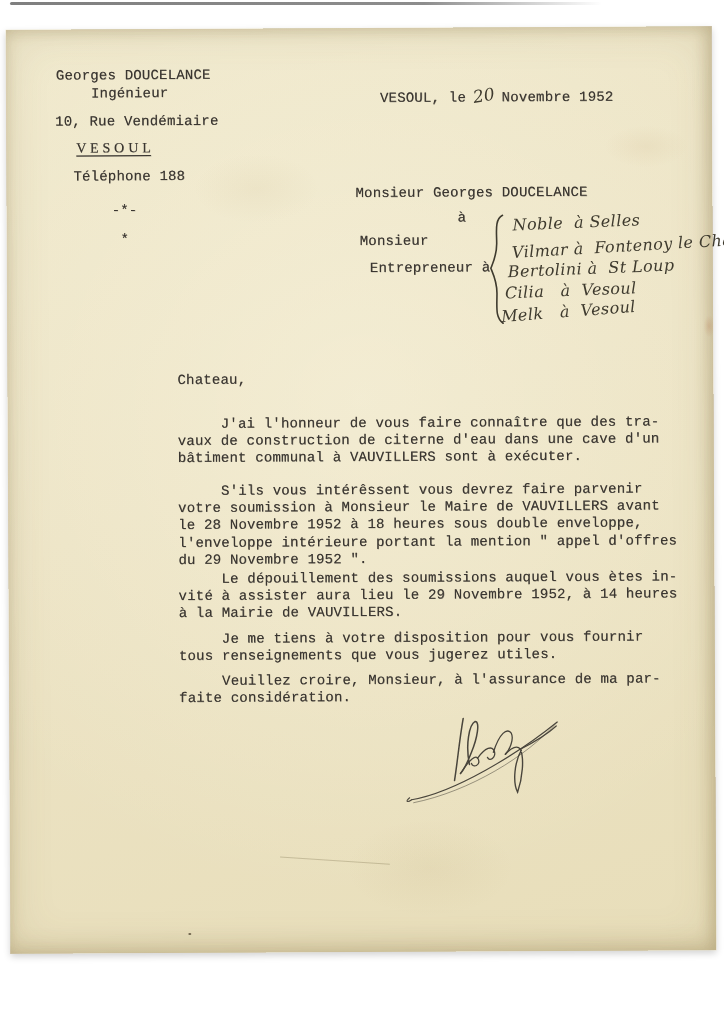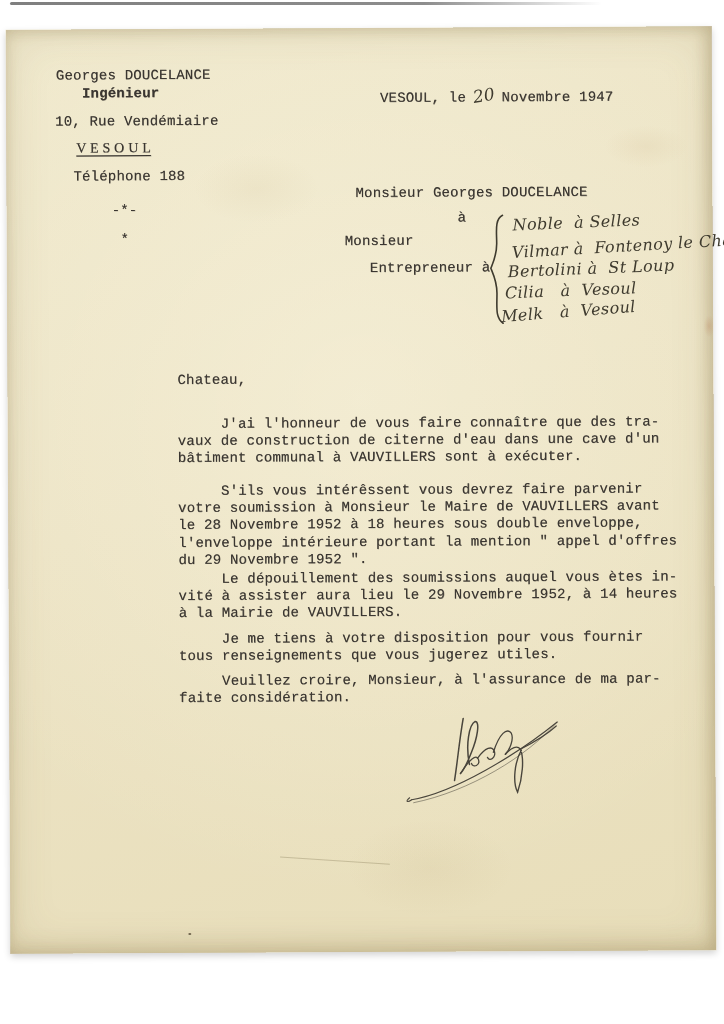--- a/index.html
+++ b/index.html
@@ -68,34 +68,34 @@
 <body>
 
 <div class="scan-line"></div>
 
 <div class="paper">
   <div class="texture"></div>
   <div class="crease"></div>
   <div class="speck"></div>
 
   <div class="typed" style="left:50px;top:38px;">Georges DOUCELANCE</div>
-  <div class="typed" style="left:76px;top:56px;font-weight:bold;">Ingénieur</div>
+  <div class="typed" style="left:85px;top:56px;">Ingénieur</div>
   <div class="typed" style="left:49px;top:84px;">10, Rue Vendémiaire</div>
   <div class="typed uline" style="left:70px;top:110px;">V E S O U L</div>
   <div class="typed" style="left:67px;top:139px;">Téléphone 188</div>
   <div class="typed ornament" style="left:98px;top:158px;">
     <span style="display:block;">-*-</span>
     <span style="display:block;">*</span>
   </div>
 
-  <div class="typed" style="left:374px;top:60px;"><span>VESOUL, le</span><span class="hand-day">20</span><span>Novembre 1947</span></div>
+  <div class="typed" style="left:374px;top:60px;"><span>VESOUL, le</span><span class="hand-day">20</span><span>Novembre 1952</span></div>
 
   <div class="typed" style="left:349px;top:157px;">Monsieur Georges DOUCELANCE</div>
   <div class="typed" style="left:451px;top:182px;">à</div>
-  <div class="typed" style="left:338px;top:205px;">Monsieur</div>
+  <div class="typed" style="left:353px;top:205px;">Monsieur</div>
   <div class="typed" style="left:347px;top:232px;padding-left:16px;">Entrepreneur à</div>
 
   <svg class="brace" style="left:481px;top:186px;" width="18" height="112" viewBox="0 0 18 112">
     <path d="M15,2 C7,6 9,18 9,30 C9,42 5,50 3,55 C5,60 9,68 9,80 C9,94 7,104 15,110" fill="none" stroke="#3e3a2e" stroke-width="1.6" stroke-linecap="round"></path>
   </svg>
   <div class="hand" style="left:506px;top:188px;transform:rotate(-2deg);">Noble  à Selles</div>
   <div class="hand" style="left:505px;top:211px;transform:rotate(-3deg);">Vilmar à  Fontenoy le Chateau</div>
   <div class="hand" style="left:501px;top:234px;transform:rotate(-2deg);">Bertolini à  St Loup</div>
   <div class="hand" style="left:498px;top:256px;transform:rotate(-2deg);">Cilia   à  Vesoul</div>
   <div class="hand" style="left:494px;top:277px;transform:rotate(-4deg);">Melk   à  Vesoul</div>

